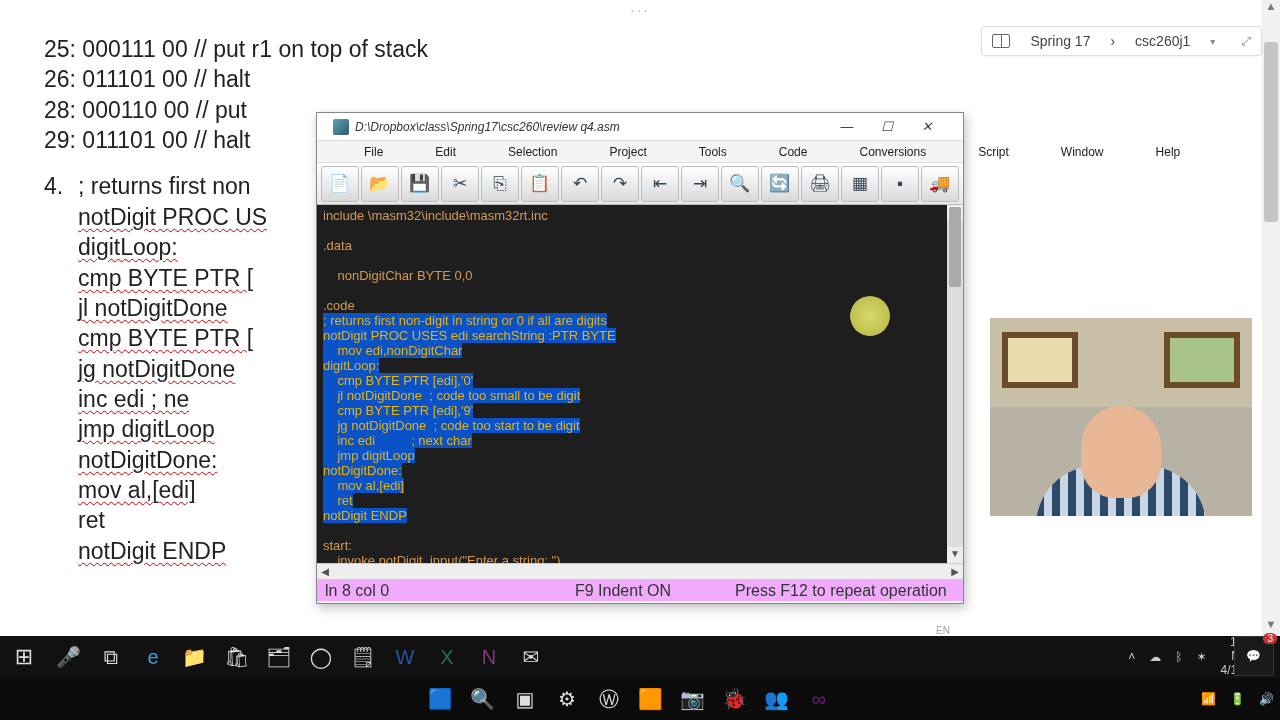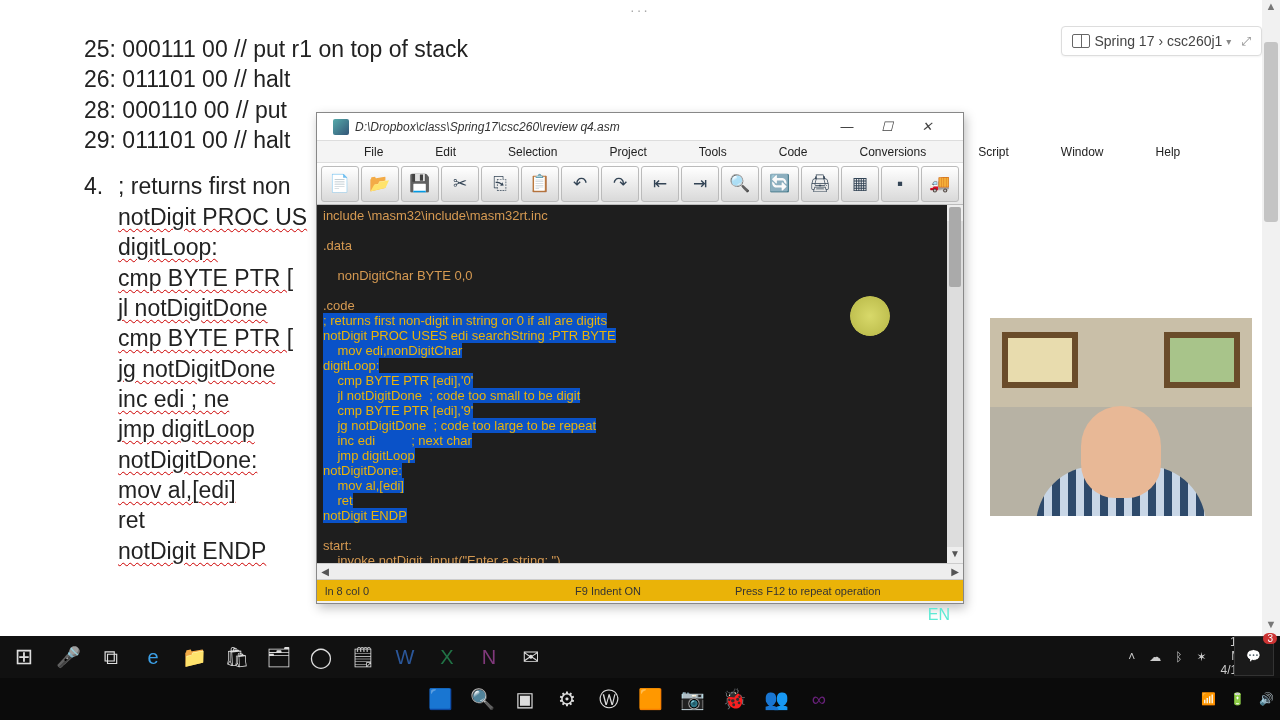--- a/index.html
+++ b/index.html
@@ -1,27 +1,27 @@
 <!DOCTYPE html>
 <html><head>
 <meta charset="utf-8">
 <style>
 * { margin: 0; padding: 0; box-sizing: border-box; font-family: "Segoe UI", Arial, sans-serif; }
 body { width: 1280px; height: 720px; background: #fff; overflow: hidden; position: relative; }
 
 
 .top-dots { text-align: center; color: #aaa; font-size: 14px; padding: 2px 0; letter-spacing: 2px;}
-.breadcrumb-bar { position: absolute; top: 26px; right: 18px; display: flex; align-items: center; gap: 4px; background: #fff; border: 1px solid #ddd; border-radius: 4px; padding: 6px 10px; box-shadow: 0 1px 2px rgba(0,0,0,.05);}
+.breadcrumb-bar { position: absolute; top: 26px; right: 18px; display: flex; align-items: center; gap: 20px; background: #fff; border: 1px solid #ddd; border-radius: 4px; padding: 6px 10px; box-shadow: 0 1px 2px rgba(0,0,0,.05);}
 .breadcrumb-bar .book-icon { width:18px; height:14px; border:1.5px solid #666; border-radius:2px; position:relative;}
 .breadcrumb-bar .book-icon::after{content:"";position:absolute;left:50%;top:0;bottom:0;width:1px;background:#666;}
 .breadcrumb-bar .crumb { color:#444; font-size:14px;}
 .breadcrumb-bar .chev { color:#888; font-size:10px;} 
 .expand { margin-left:6px; color:#888; font-size:12px;}
 
-.doc-area { padding: 14px 0 0 84px; font-family: Calibri, Arial, sans-serif; font-size: 23px; color:#222; line-height:1.32;}
+.doc-area { padding: 14px 0 0 44px; font-family: Calibri, Arial, sans-serif; font-size: 23px; color:#222; line-height:1.32;}
 .doc-area .line { white-space: pre; }
 .doc-area .q4 { margin-top: 16px; display:flex; }
 .doc-area .q4 .num { width:34px;}
 .doc-area .q4 .body { }
 .doc-area .q4 .body .ind1 { padding-left: 0px;}
 .wavy { text-decoration: underline wavy #c00 1px; text-underline-offset: 3px;}
 
 
 .editor-window { position:absolute; top:112px; left:316px; width:648px; height:492px; background:#f0f0f0; border:1px solid #888; box-shadow: 2px 4px 10px rgba(0,0,0,.25);}
 .titlebar { height:28px; background:#fff; display:flex; align-items:center; padding:0 16px; border-bottom:1px solid #ddd;font-style:italic;}
@@ -34,21 +34,21 @@
 .toolbar .tbtn { width:38px; height:36px; background:linear-gradient(#fff,#d9d9d9); border:1px solid #bbb; border-radius:3px; display:flex; align-items:center; justify-content:center; font-size:17px; color:#345;}
 .code-area { position:relative; height:358px; background:#1e1e1e; color:#d69a52; font-family: Consolas, "Courier New", monospace; font-size:13px; line-height:14px; padding:4px 6px; overflow:hidden; white-space:pre;}
 .code-area .sel { background:#0a52c8; color:#eab308; }
 .code-area .scroll { position:absolute; right:0; top:0; bottom:0; width:16px; background:#ddd;}
 .code-area .scroll .thumb{position:absolute; left:2px; right:2px; top:2px; height:80px; background:#aaa; border-radius:2px;}
 .code-area .scroll .arr{position:absolute;left:0;right:0;height:16px;text-align:center;font-size:10px;color:#555;background:#eee;}
 .code-area .scroll .arr.up{top:0;} .code-area .scroll .arr.dn{bottom:0;}
 .hscroll { height:16px; background:#eee; border-top:1px solid #ccc; position:relative;}
 .hscroll .arr{position:absolute;top:0;bottom:0;width:16px;text-align:center;font-size:10px;color:#555;line-height:16px;}
 .hscroll .arr.l{left:0;} .hscroll .arr.r{right:0;}
-.statusbar { height:22px; background:#eab308; border-top:1px solid #ccc; display:flex; align-items:center; font-size:11px; color:#333; padding:0 8px;}
+.statusbar { height:22px; background:#f0abfc; border-top:1px solid #ccc; display:flex; align-items:center; font-size:16px; color:#333; padding:0 8px;}
 .statusbar .sseg { min-width:120px;}
 .statusbar .sseg.mid { flex:0 0 auto; margin-left:130px;}
 .statusbar .sseg.right { flex:0 0 auto; margin-left:40px;}
 
 
 .cursor-spot { position:absolute; width:40px; height:40px; border-radius:50%; background:radial-gradient(circle,#d8d96a 0%, #c0c050 70%, rgba(0,0,0,0) 72%); top:296px; left:850px; z-index:30;}
 
 
 .webcam { position:absolute; top:318px; left:990px; width:262px; height:198px; background:#444; z-index:25; overflow:hidden;}
 .webcam .bg { position:absolute; inset:0; background:linear-gradient(#c9bfa8 0%, #c9bfa8 45%, #b7b2a4 45%, #b7b2a4 100%);}
@@ -69,21 +69,21 @@
 .tray { position:absolute; right:6px; top:0; bottom:0; display:flex; align-items:center; gap:14px; color:#ccc; font-size:12px;}
 .tray .clock { text-align:right; line-height:1.15;}
 .page-scroll { position:absolute; right:0; top:0; bottom:84px; width:18px; background:#f1f1f1;}
 .page-scroll .thumb{ position:absolute; left:2px; right:2px; top:42px; height:180px; background:#c4c4c4; border-radius:3px;}
 .page-scroll .arr{position:absolute;left:0;right:0;height:18px;text-align:center;font-size:11px;color:#777;}
 .page-scroll .arr.up{top:0;} .page-scroll .arr.dn{bottom:0;}
 
 .action-center { width:40px; height:40px; background:#1a1a1a; border:1px solid #333; color:#fff; display:flex; align-items:center; justify-content:center; position:absolute; right:6px; bottom:44px; font-size:12px;}
 .action-center .badge{position:absolute; top:-4px; right:-4px; background:#c33; color:#fff; border-radius:8px; font-size:10px; padding:0 4px;}
 
-.lang { position:absolute; right:330px; bottom:54px; color:#5eead4; font-size:16px;}
+.lang { position:absolute; right:330px; bottom:42px; color:#a3a3a3; font-size:10px;}
 </style>
 </head>
 <body>
 
 <div class="page-scroll">
   <div class="arr up">▲</div>
   <div class="thumb"></div>
   <div class="arr dn">▼</div>
 </div>
 
@@ -169,21 +169,21 @@
 <span>    nonDigitChar BYTE 0,0</span>
 <span></span>
 <span>.code</span>
 <span class="sel">; returns first non-digit in string or 0 if all are digits</span>
 <span class="sel">notDigit PROC USES edi searchString :PTR BYTE</span>
 <span class="sel">    mov edi,nonDigitChar</span>
 <span class="sel">digitLoop:</span>
 <span class="sel">    cmp BYTE PTR [edi],'0'</span>
 <span class="sel">    jl notDigitDone  ; code too small to be digit</span>
 <span class="sel">    cmp BYTE PTR [edi],'9'</span>
-<span class="sel">    jg notDigitDone  ; code too large to be repeat</span>
+<span class="sel">    jg notDigitDone  ; code too start to be digit</span>
 <span class="sel">    inc edi          ; next char</span>
 <span class="sel">    jmp digitLoop</span>
 <span class="sel">notDigitDone:</span>
 <span class="sel">    mov al,[edi]</span>
 <span class="sel">    ret</span>
 <span class="sel">notDigit ENDP</span>
 <span></span>
 <span>start:</span>
 <span>    invoke notDigit, input("Enter a string: ")</span>
 

